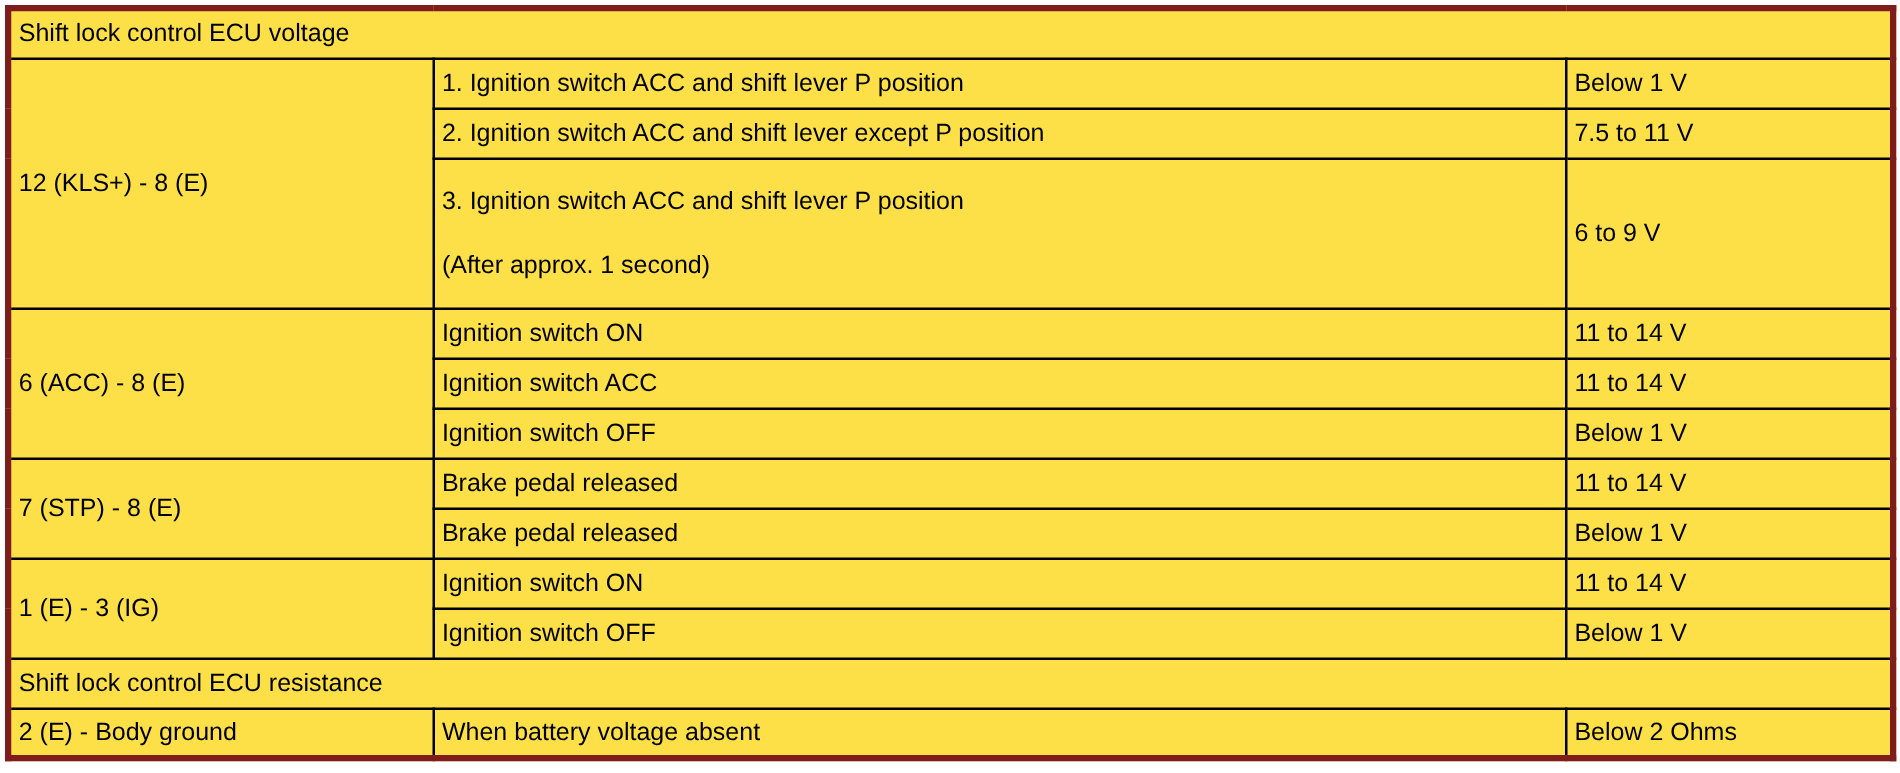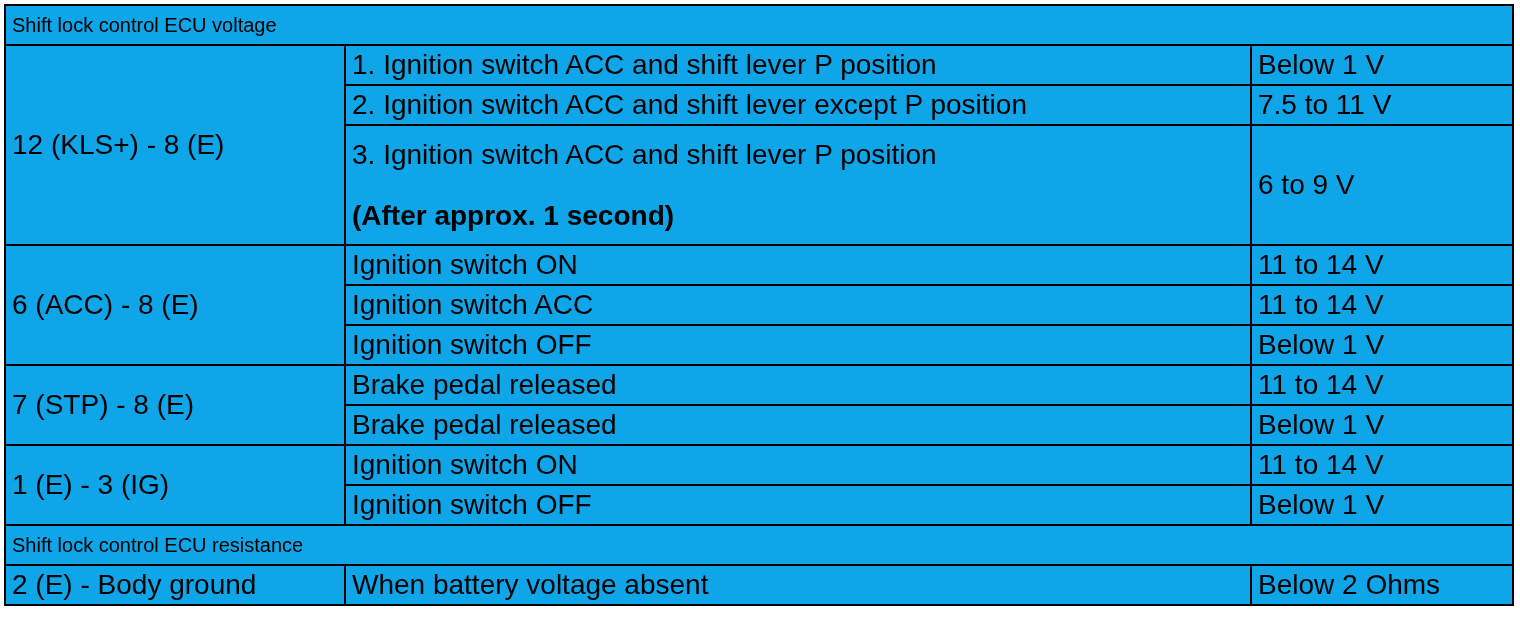--- a/index.html
+++ b/index.html
@@ -15,39 +15,39 @@
     color: #000000;
     overflow: hidden;
   }
   .wrap {
     padding: 4px;
   }
   table.spec {
     border-collapse: collapse;
     table-layout: fixed;
     width: 1508px;
-    border: 1px solid #7f1d1d;
-    background: #0ea5e9;
+    border: 5px solid #7f1d1d;
+    background: #fde047;
   }
   col.c1 { width: 340px; }
   col.c2 { width: 906px; }
   col.c3 { width: 262px; }
   td {
     border: 2px solid #000000;
     padding: 2px 6px;
-    font-size: 28px;
+    font-size: 20px;
     line-height: 1.2;
     vertical-align: middle;
     overflow: hidden;
     white-space: nowrap;
   }
   td.h40 { height: 40px; }
   td.h98 { height: 120px; }
   td.section-title { font-size: 20px; }
-  .cond-note { margin-top: 27px; font-weight: bold; }
+  .cond-note { margin-top: 27px; }
 </style>
 </head>
 <body>
 
 <div class="wrap">
   <table class="spec">
     <colgroup>
       <col class="c1">
       <col class="c2">
       <col class="c3">

